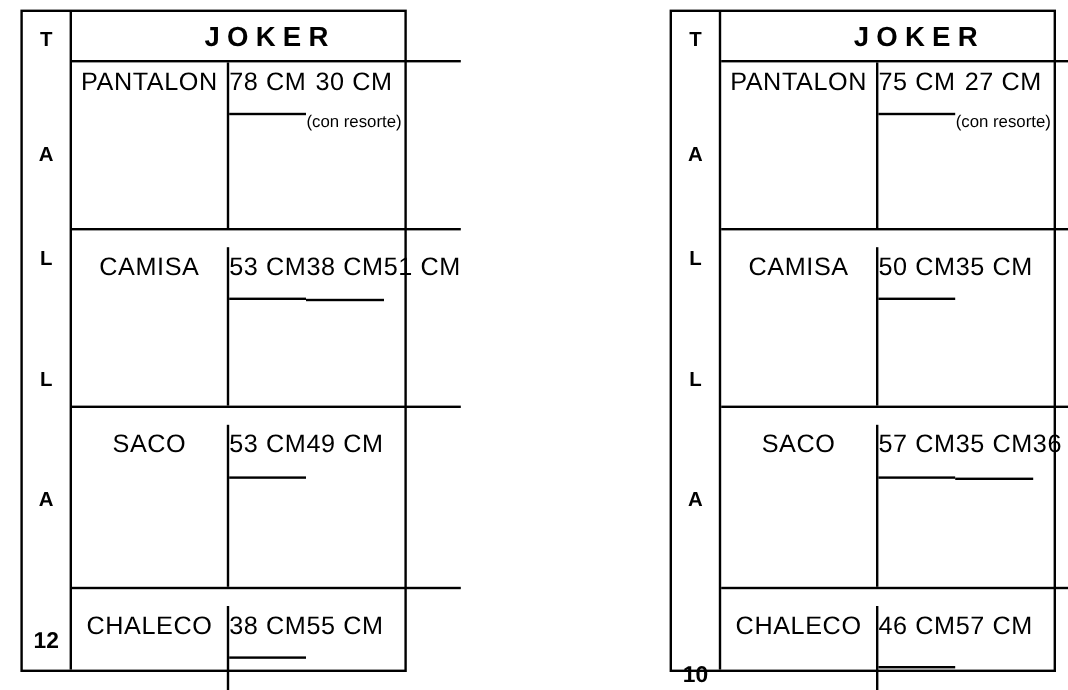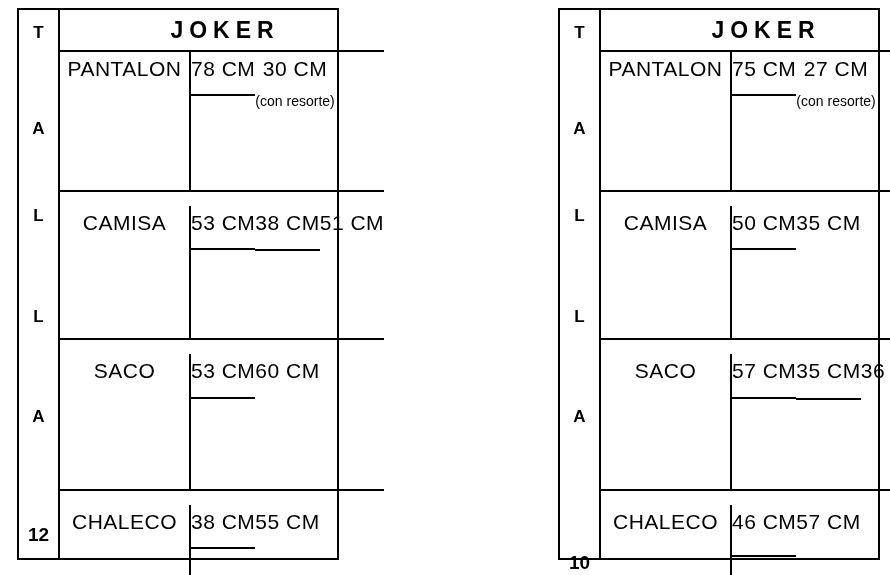--- a/index.html
+++ b/index.html
@@ -190,21 +190,21 @@
         </div>
         <div class="group" style="height: 137px;">
           <div class="garment-cell">
             <span class="garment-label">SACO</span>
           </div>
           <div class="measures-cell">
             <div class="measure-row" style="height: 45px;">
               <span class="measure-value">53 CM</span>
             </div>
             <div class="measure-row" style="height: 46px;">
-              <span class="measure-value">60 CM</span>
+              <span class="measure-value">49 CM</span>
             </div>
           </div>
         </div>
         <div class="group" style="height: 99px;">
           <div class="garment-cell">
             <span class="garment-label">CHALECO</span>
           </div>
           <div class="measures-cell">
             <div class="measure-row" style="height: 44px;">
               <span class="measure-value">38 CM</span>

